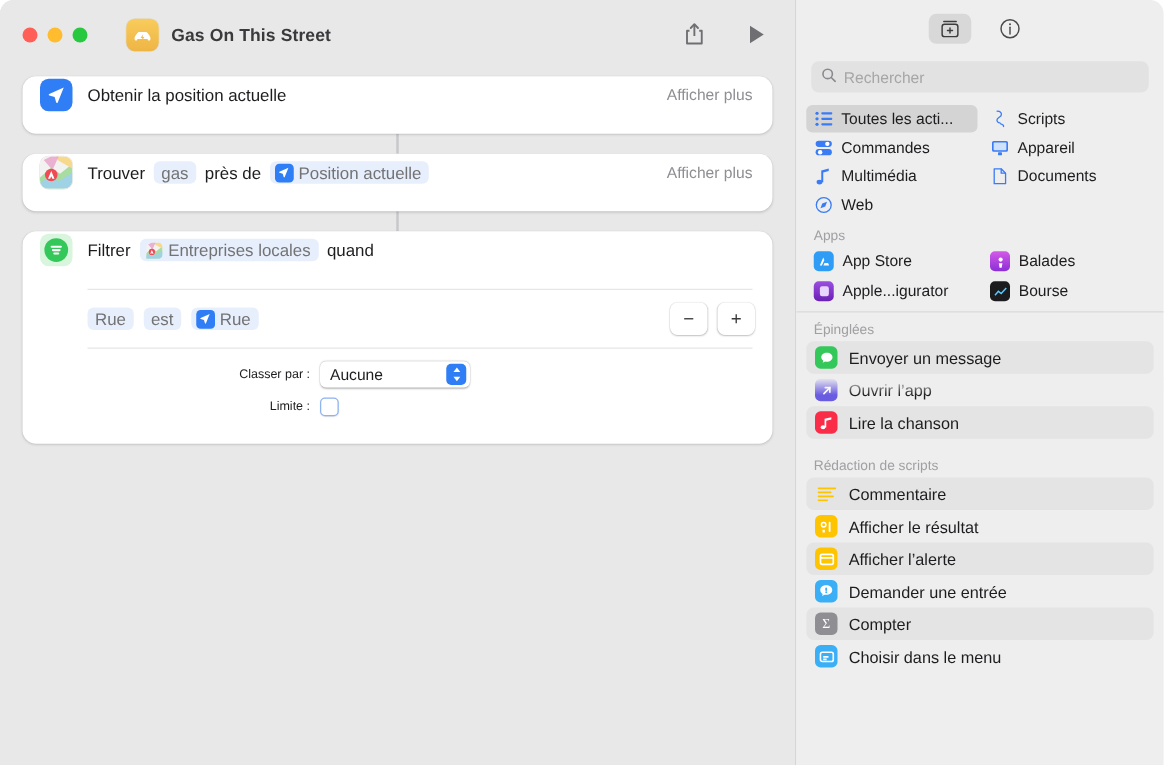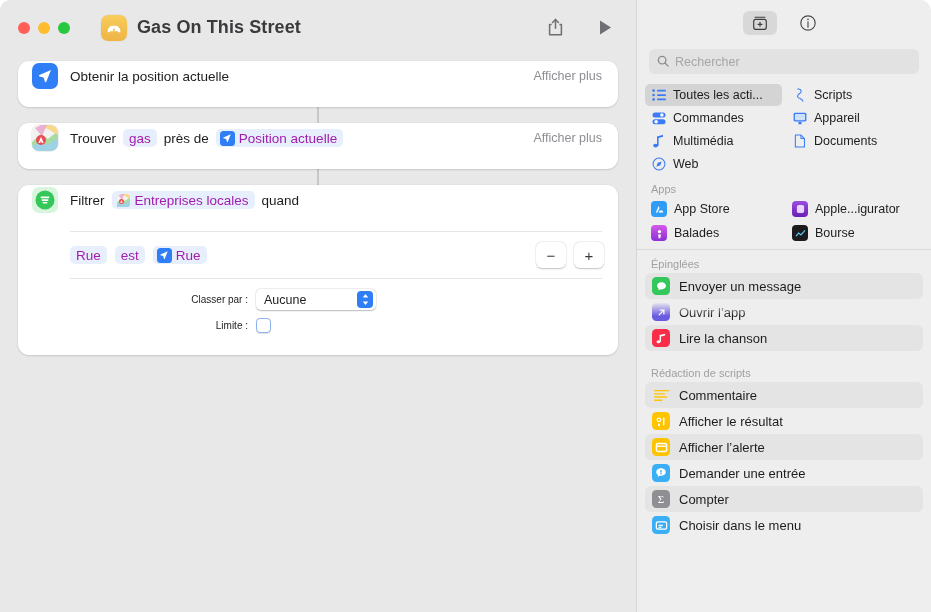--- a/index.html
+++ b/index.html
@@ -41,21 +41,21 @@
     background: linear-gradient(180deg,#f8cc5b 0%, #eeb545 100%);
     margin-left: 31px;
     position: relative;
     display: flex; align-items: center; justify-content: center;
     box-shadow: 0 0 0 0.5px rgba(0,0,0,0.06);
   }
   .app-icon svg { display: block; }
 
   .win-title {
     margin-left: 10px;
-    font-size: 18px; font-weight: bold;
+    font-size: 14px; font-weight: bold;
     color: #3a3a3c;
     letter-spacing: 0.1px;
   }
   .tb-spacer { flex: 1; }
   .tb-btn {
     width: 30px; height: 28px;
     display: flex; align-items: center; justify-content: center;
     color: #6e6e73;
   }
   .tb-btn.share { margin-right: 20px; }
@@ -95,21 +95,21 @@
     display: flex; align-items: center; gap: 7px;
     white-space: nowrap;
   }
   .afficher {
     margin-left: auto;
     font-size: 12.5px; color: #8e8e93;
   }
 
   .token {
     background: #e7effd;
-    color: #a21caf;
+    color: #737373;
     border-radius: 5px;
     padding: 1.5px 6px;
     font-size: 13.5px;
   }
   .token.var {
     display: inline-flex; align-items: center; gap: 4px;
     padding-left: 4px;
   }
   .mini-icon {
     width: 15px; height: 15px; border-radius: 3.5px;
@@ -531,35 +531,35 @@
     <div class="app-grid">
       <div class="appitem">
         <span class="appicon" style="background:#2f9cf5;display:flex;align-items:center;justify-content:center;">
           <svg width="11" height="11" viewBox="0 0 12 12" fill="#fff">
               <path d="M2 9.2 5 2.2l1 2.2-2.2 4.8zm3.1 0 1-2.2h3.1l1 2.2z"></path>
             </svg>
         </span>
         <span>App Store</span>
       </div>
       <div class="appitem">
-        <span class="appicon" style="background:linear-gradient(180deg,#9b4fe0,#6a1fb5);display:flex;align-items:center;justify-content:center;">
-          <svg width="9" height="10" viewBox="0 0 10 11" fill="#e8d5ff">
-              <rect x="1" y="1" width="8" height="9" rx="2"></rect>
-            </svg>
-        </span>
-        <span>Apple...igurator</span>
-      </div>
-      <div class="appitem">
         <span class="appicon" style="background:linear-gradient(180deg,#d45ae8,#8b2fd6);display:flex;align-items:center;justify-content:center;">
           <svg width="11" height="11" viewBox="0 0 12 12" fill="#fff">
               <circle cx="6" cy="4" r="1.8"></circle>
               <path d="M4.4 7.2h3.2l-.7 4H5.1z"></path>
             </svg>
         </span>
         <span>Balades</span>
+      </div>
+      <div class="appitem">
+        <span class="appicon" style="background:linear-gradient(180deg,#9b4fe0,#6a1fb5);display:flex;align-items:center;justify-content:center;">
+          <svg width="9" height="10" viewBox="0 0 10 11" fill="#e8d5ff">
+              <rect x="1" y="1" width="8" height="9" rx="2"></rect>
+            </svg>
+        </span>
+        <span>Apple...igurator</span>
       </div>
       <div class="appitem">
         <span class="appicon" style="background:#1c1c1e;display:flex;align-items:center;justify-content:center;">
           <svg width="11" height="9" viewBox="0 0 12 10" fill="none" stroke="#5ac8fa" stroke-width="1.3">
               <path d="M1 8 4 4.5 6.5 6.5 11 1.5"></path>
             </svg>
         </span>
         <span>Bourse</span>
       </div>
     </div>

